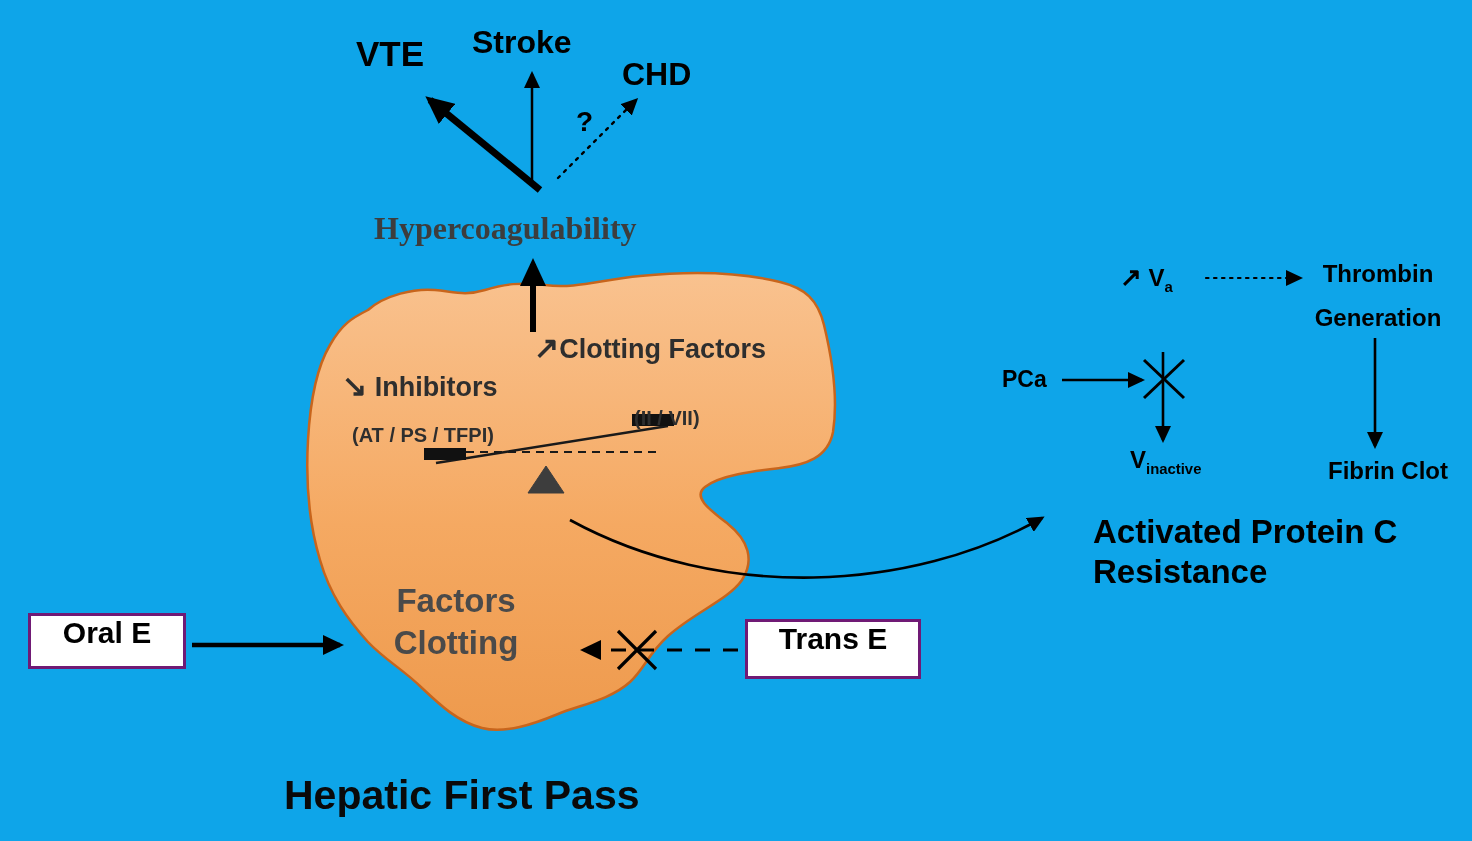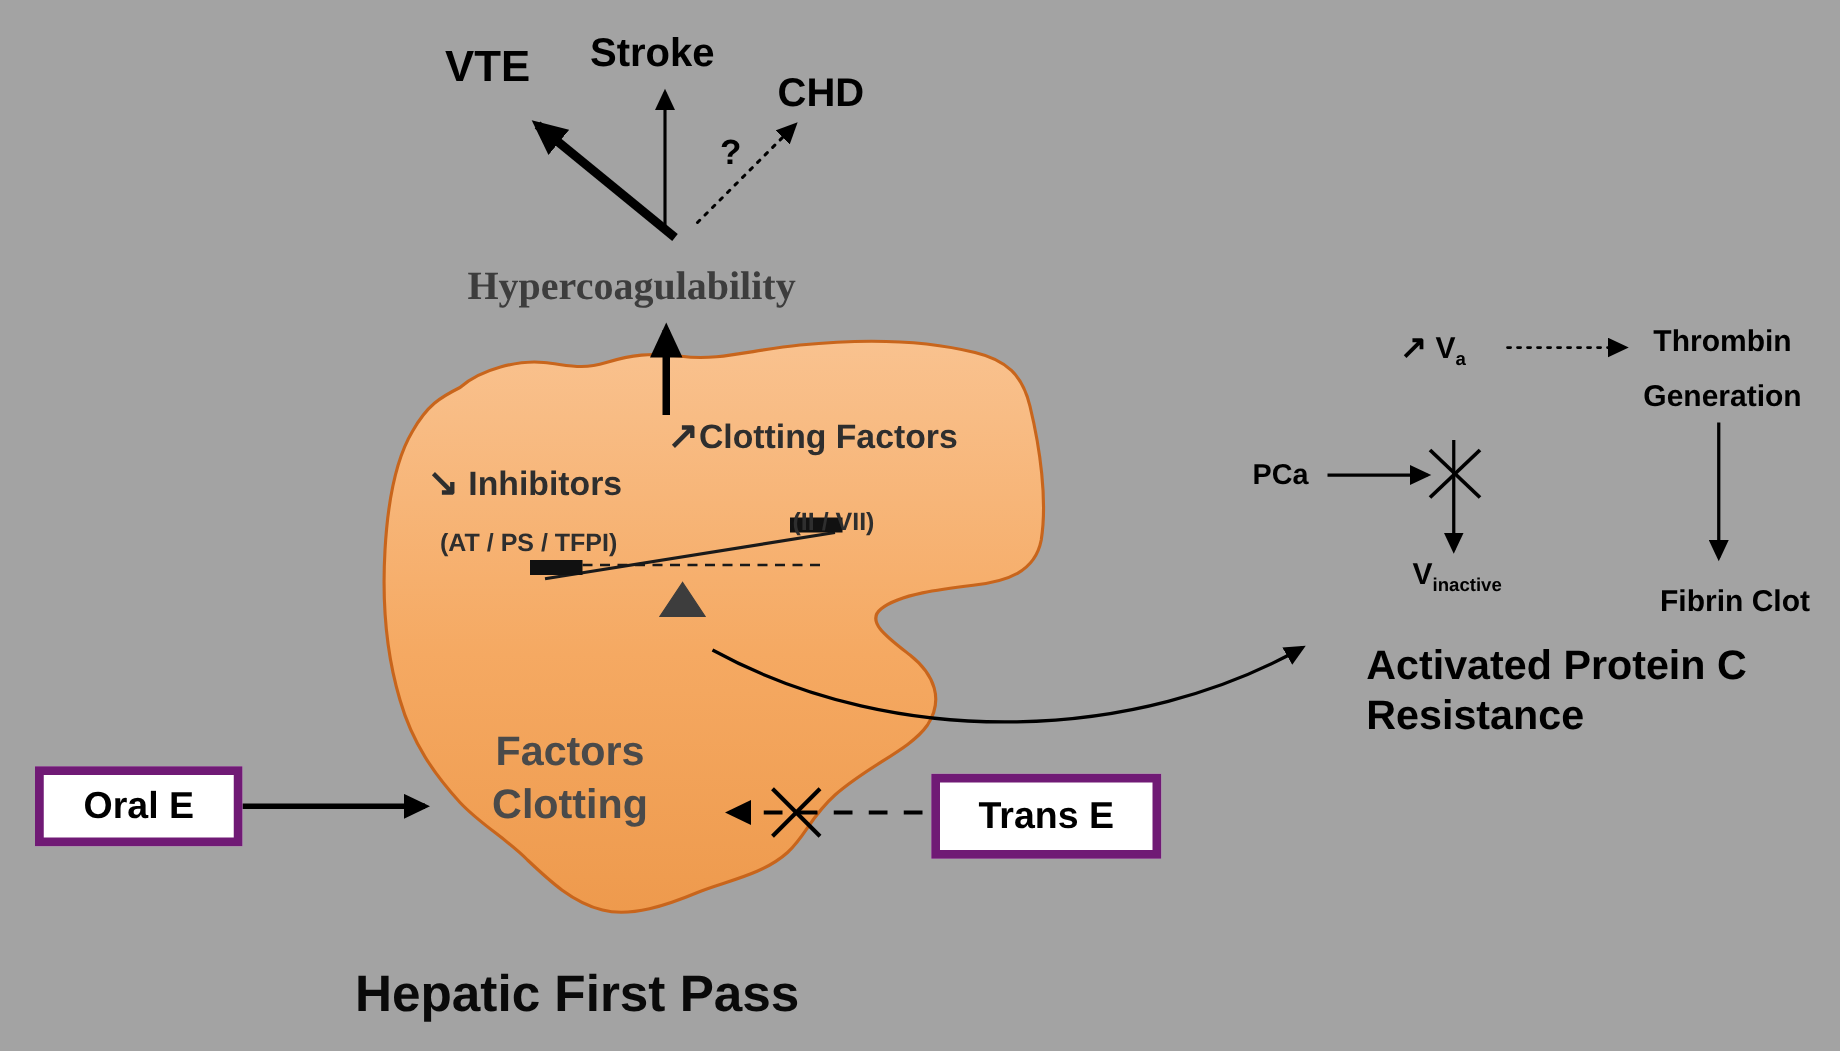--- a/index.html
+++ b/index.html
@@ -1,48 +1,48 @@
 <!DOCTYPE html>
 <html><head>
 <meta charset="utf-8">
 <style>
   html,body{margin:0;padding:0;background:#fff;}
   .canvas{
     position:relative;
     width:1472px;height:841px;
-    background:#a3a3a3;
+    background:#0ea5e9;
     font-family:"Liberation Sans", sans-serif;
     overflow:hidden;
   }
   .lbl{position:absolute;white-space:nowrap;color:#000;}
   .bold{font-weight:bold;}
   .dark{color:#3d3d3d;}
   .vte{left:356px;top:34px;font-size:35px;}
   .stroke-lbl{left:472px;top:24px;font-size:32px;}
   .chd{left:622px;top:56px;font-size:32px;}
   .qmark{left:576px;top:106px;font-size:28px;}
   .hyper{left:374px;top:210px;font-size:32px;font-family:Liberation Serif, serif;}
   .clotf{left:534px;top:330px;font-size:27px;color:#2e2e2e;}
   .clotf .arrow-glyph{font-size:30px;font-weight:bold;}
   .iivii{left:634px;top:383px;font-size:20px;color:#2e2e2e;margin-top:24px;}
   .inhib{left:342px;top:368px;font-size:27px;color:#2e2e2e;}
   .inhib .arrow-glyph{font-size:30px;font-weight:bold;}
   .atps{left:352px;top:424px;font-size:20px;color:#2e2e2e;}
   .protein{left:330px;top:580px;width:252px;text-align:center;font-size:33px;line-height:42px;color:#4a4a4a;white-space:normal;}
-  .ebox{position:absolute;border:7px solid #701a75;background:#fff;display:flex;align-items:center;justify-content:center;font-weight:bold;font-size:30px;color:#000;}
+  .ebox{position:absolute;border:3px solid #701a75;background:#fff;display:flex;align-items:flex-start;justify-content:center;font-weight:bold;font-size:30px;color:#000;}
   .oralbox{left:28px;top:613px;width:152px;height:50px;}
   .transbox{left:745px;top:619px;width:170px;height:54px;}
   .hepatic{left:284px;top:772px;font-size:41px;color:#0a0a0a;}
   .va{left:1120px;top:262px;font-size:24px;}
   .va .arrow-glyph{font-size:26px;}
   sub{font-size:62%;font-weight:bold;}
   .thrombin{left:1306px;top:252px;width:144px;text-align:center;font-size:24px;line-height:44px;white-space:normal;}
   .pca{left:1002px;top:366px;font-size:23px;}
   .vinactive{left:1130px;top:446px;font-size:24px;}
-  .fibrin{left:1328px;top:468px;font-size:24px;}
+  .fibrin{left:1328px;top:457px;font-size:24px;}
   .apccap{left:1093px;top:512px;font-size:33px;line-height:40px;white-space:normal;}
   svg{position:absolute;left:0;top:0;}
 </style>
 </head>
 <body>
 
 <div class="canvas">
 
   <svg width="1472" height="841" viewBox="0 0 1472 841">
     <defs>

